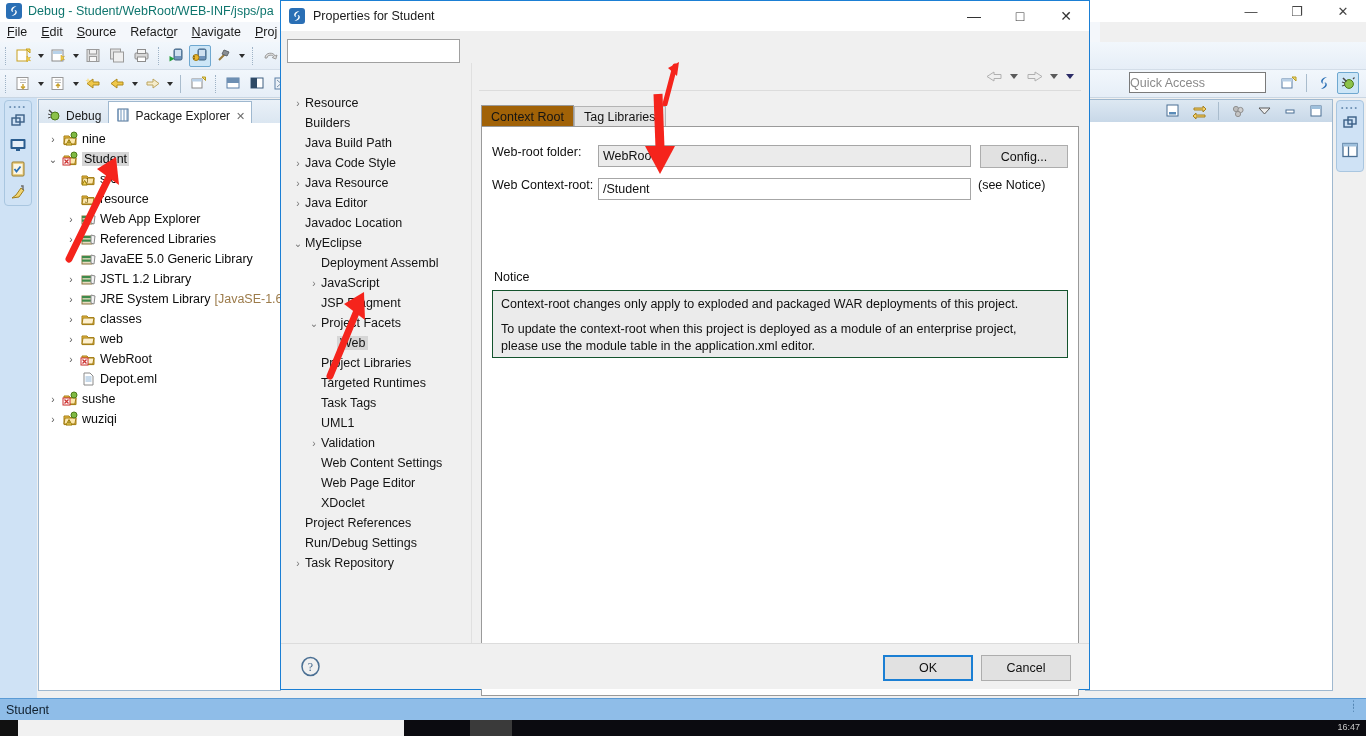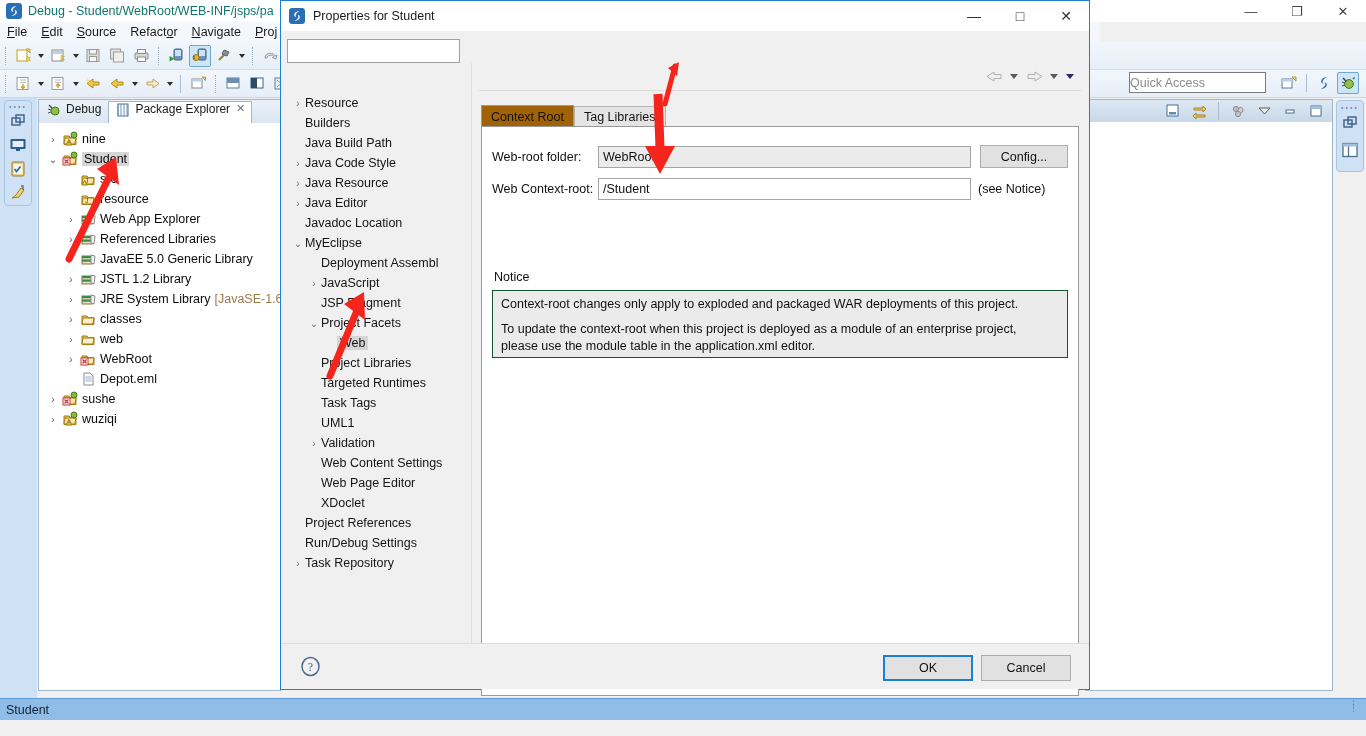--- a/index.html
+++ b/index.html
@@ -90,21 +90,21 @@
   .pe-view {
     position: absolute; left: 38px; top: 99px; width: 243px; height: 592px;
     background: #ffffff; border: 1px solid #9fb8cf;
   }
   .pe-tabs {
     position: absolute; left: 0; top: 0; width: 243px; height: 23px;
     background: linear-gradient(180deg,#eaf1f8,#dbe6f1);
     display: flex; align-items: flex-end;
   }
   .pe-tab {
-    height: 22px; display: flex; align-items: flex-start; gap: 4px;
+    height: 22px; display: flex; align-items: flex-end; gap: 4px;
     padding: 0 6px; font-size: 12px; color: #1a1a1a; white-space: nowrap;
     border: 1px solid transparent; border-bottom: none;
   }
   .pe-tab.active { background: #ffffff; border-color: #9fb8cf; }
   .pe-tab .tabclose { color: #6e6e6e; font-size: 11px; margin-left: 2px; }
 
   .tree { position: absolute; left: 0; top: 23px; width: 241px; height: 566px; background: #fff; padding-top: 6px; }
   .trow { height: 20px; display: flex; align-items: center; font-size: 12.5px; color: #0a0a0a; white-space: nowrap; }
   .twist { width: 16px; display: flex; align-items: center; justify-content: center; flex:0 0 auto; color:#5a5a5a; font-size:10px; }
   .ticon { width: 18px; height: 16px; display:flex; align-items:center; justify-content:center; flex:0 0 auto; margin-right: 3px; }
@@ -198,21 +198,21 @@
     height: 21px; padding: 0 9px; font-size: 12.5px; color: #141414;
     display:flex; align-items:center; background:#e4e4e4; border:1px solid #b4b4b4; border-bottom:none;
   }
   .ctab.active { background:#a16207; border-color:#9a9a9a; height: 22px; }
 
   .tabpanel {
     position: absolute; left: 2px; top: 63px; width: 598px; height: 570px;
     background: #ffffff; border: 1px solid #9a9a9a;
   }
 
-  .frow { position:absolute; display:flex; align-items:center; }
+  .frow { position:absolute; display:flex; align-items:flex-start; }
   .flabel { font-size: 12.5px; color: #101010; white-space: nowrap; }
   .finput {
     background: #ebebeb; border: 1px solid #a6a6a6; height: 22px;
     font-size: 12.5px; color: #101010; padding: 2px 4px; line-height: 17px;
   }
   .finput.white { background: #ffffff; }
   .fbtn {
     background: #e1e1e1; border: 1px solid #adadad; height: 23px;
     font-size: 12.5px; color: #101010; display:flex; align-items:center; justify-content:center;
   }
@@ -747,20 +747,26 @@
             </svg>
         </div>
       </div>
     </div>
 
     <div class="status-bar">
       <div class="status-text">Student</div>
       <div class="status-grip">⋮<br>⋮</div>
     </div>
 
+    <div class="os-taskbar">
+      <div class="tb-win-light"></div>
+      <div class="tb-white"></div>
+      <div class="tb-grey"></div>
+      <div class="tb-clock">16:47</div>
+    </div>
   </div>
 
   <div class="dlg">
     <div class="dlg-title">
       <svg class="dlg-title-icon" viewBox="0 0 16 16">
         <rect x="0" y="0" width="16" height="16" rx="3" fill="#2a6fb5"></rect>
         <path d="M10.5 3 C6 3.5 4.5 6 5.5 8 C6.3 9.6 9 9.2 9.8 8.2 C8.2 9.8 6.8 9 6.6 7.8 C6.3 5.9 8.4 4.2 10.5 3 Z" fill="#fff"></path>
         <path d="M5.5 13 C10 12.5 11.5 10 10.5 8 C9.7 6.4 7 6.8 6.2 7.8 C7.8 6.2 9.2 7 9.4 8.2 C9.7 10.1 7.6 11.8 5.5 13 Z" fill="#fff"></path>
       </svg>
       <div class="dlg-title-text">Properties for Student</div>

